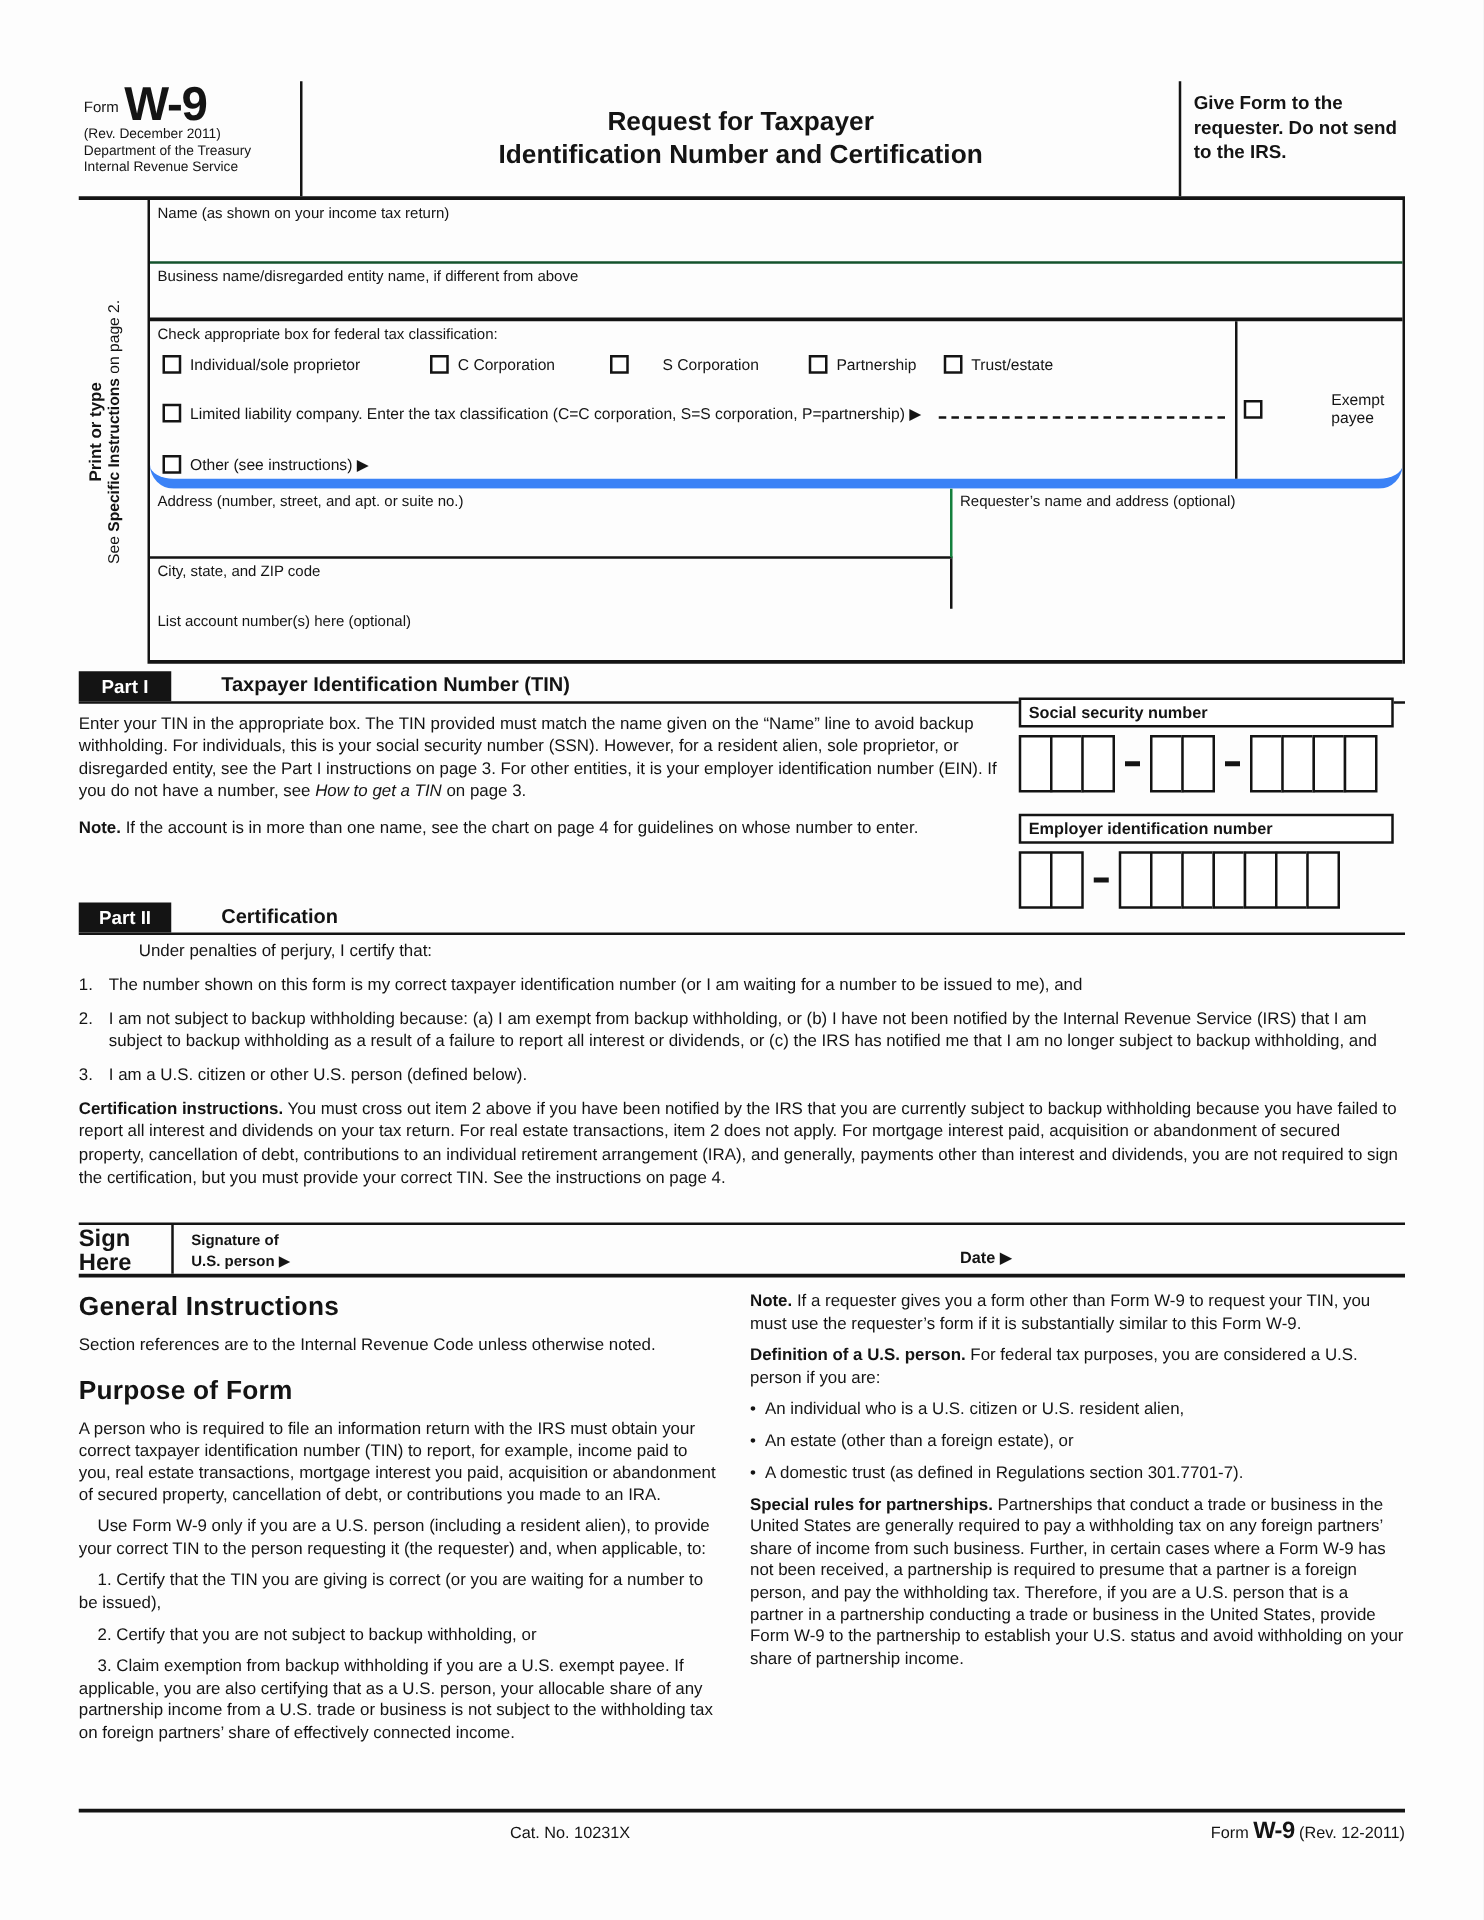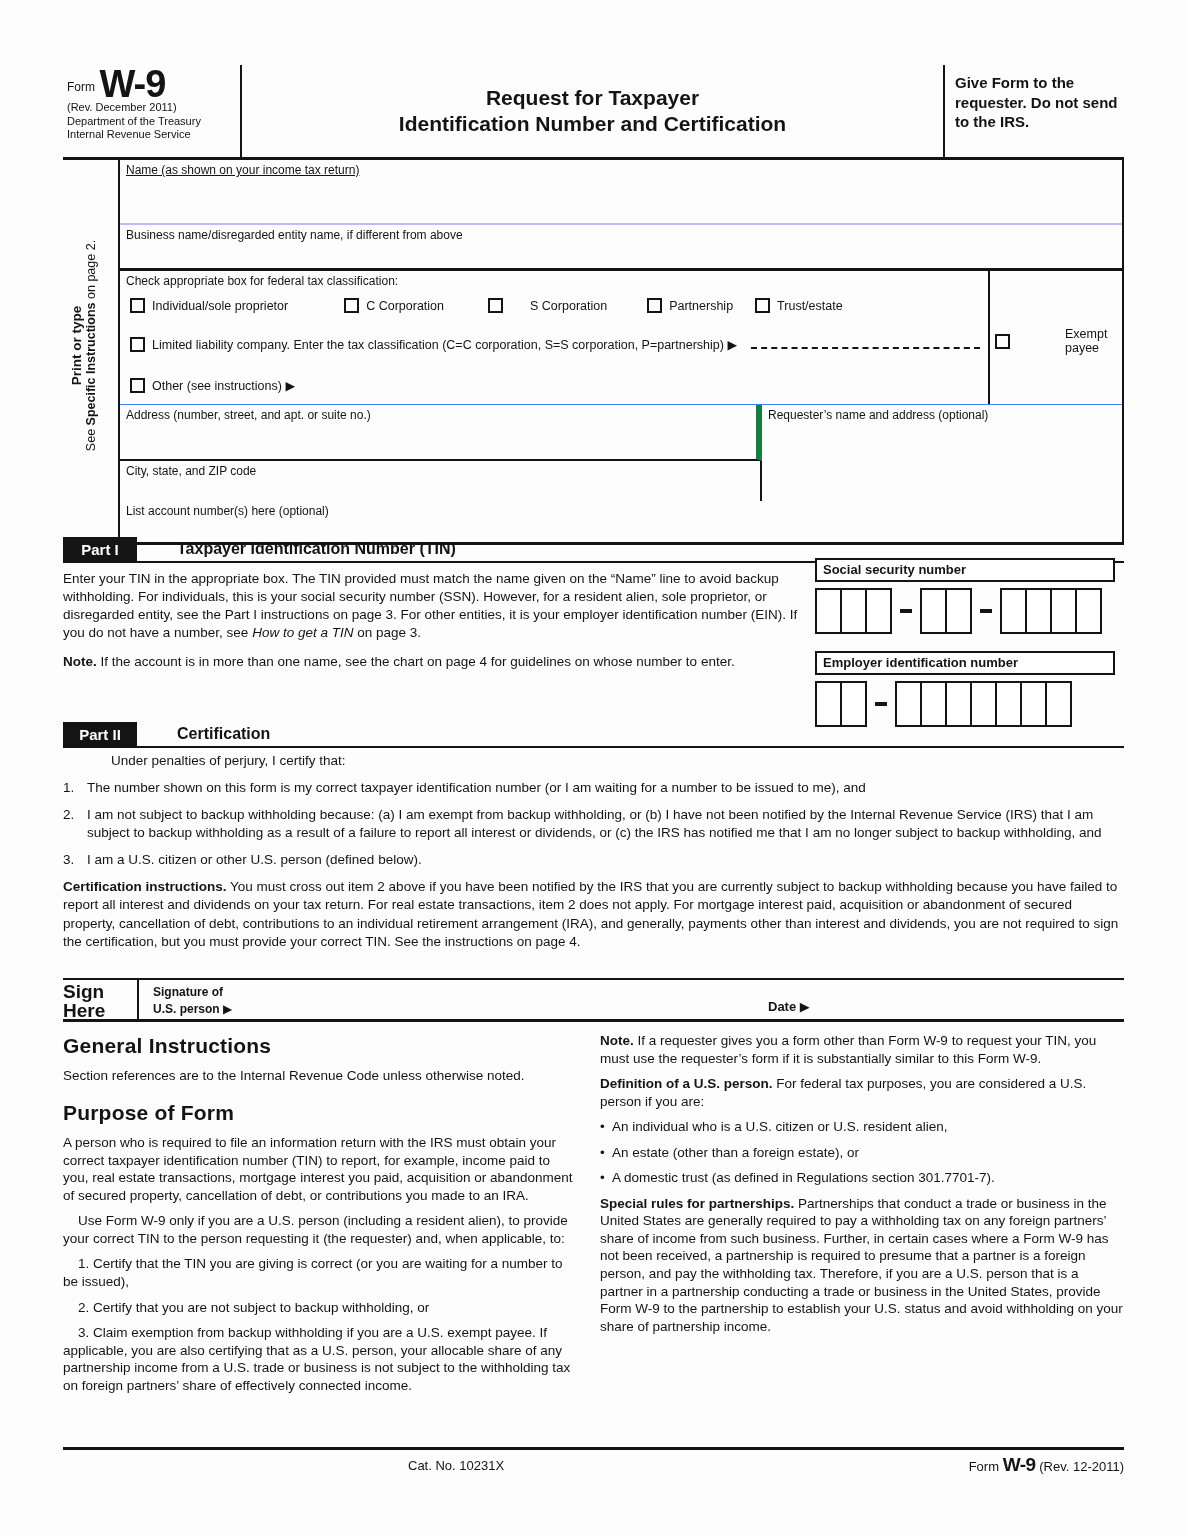--- a/index.html
+++ b/index.html
@@ -30,37 +30,37 @@
   .vtext { position:absolute; left:6px; top:371px; width:371px; height:49px;
            transform:rotate(-90deg); transform-origin:0 0; text-align:center; }
   .vline1 { font-size:13.5px; font-weight:bold; }
   .vline2 { font-size:12.5px; }
 
   
   .fields { position:absolute; left:118px; top:160px; width:1006px;
             border-left:2px solid #141414; border-right:2px solid #141414; background:#fdfdfd; }
   .frow { position:relative; }
   .flabel { font-size:12px; padding:3px 0 0 6px; display:block; }
-  .row-name { height:65px; border-bottom:2px solid #c4b5fd;text-decoration:underline; }
+  .row-name { height:51px; border-bottom:2px solid #14532d; }
   .row-business { height:46px; border-bottom:3px solid #141414; }
-  .row-class { height:134px; border-bottom:1px solid #3b82f6; }
+  .row-class { height:134px; border-bottom:8px solid #3b82f6;border-radius:19px; }
   .class-main { position:absolute; left:0; top:0; right:134px; bottom:0; padding:0 0 0 0; }
   .cb-row1 { display:flex; align-items:center; margin:10px 0 0 10px; font-size:12.5px; }
   .cb-item { display:flex; align-items:center; }
   .checkbox { width:15px; height:15px; border:2px solid #141414; background:#fff; margin-right:7px; flex:none; }
   .cb-row-llc { display:flex; align-items:flex-end; margin:24px 0 0 10px; font-size:12.5px; }
   .cb-row-llc .checkbox { align-self:center; }
   .dashline { flex:1; border-bottom:2px dashed #141414; margin:0 8px 3px 14px; height:1px; }
   .cb-row-other { display:flex; align-items:center; margin:26px 0 0 10px; font-size:12.5px; }
   .exempt-cell { position:absolute; right:0; top:0; width:134px; height:100%;
                  border-left:2px solid #141414; }
   .exempt-inner { display:flex; align-items:center; margin:56px 0 0 5px; font-size:12.5px;gap:48px; }
   .addr-region { height:96px; }
   .addr-left { position:absolute; left:0; top:0; width:642px; height:56px;
-               border-right:6px solid #15803d; border-bottom:2px solid #141414; }
+               border-right:2px solid #15803d; border-bottom:2px solid #141414; }
   .city-left { position:absolute; left:0; top:56px; width:642px; height:40px;
                border-right:2px solid #141414; }
   .requester-cell { position:absolute; left:642px; top:0; right:0; height:96px; }
   .row-account { height:44px; border-bottom:3px solid #141414; }
 
   
   .part-bar { position:absolute; left:63px; width:1061px; height:26px;
               border-bottom:2px solid #141414; display:flex; align-items:center; }
   .part-box { background:#141414; color:#fff; font-weight:bold; font-size:15px;
               width:74px; height:24px; display:flex; align-items:center; justify-content:center; }

